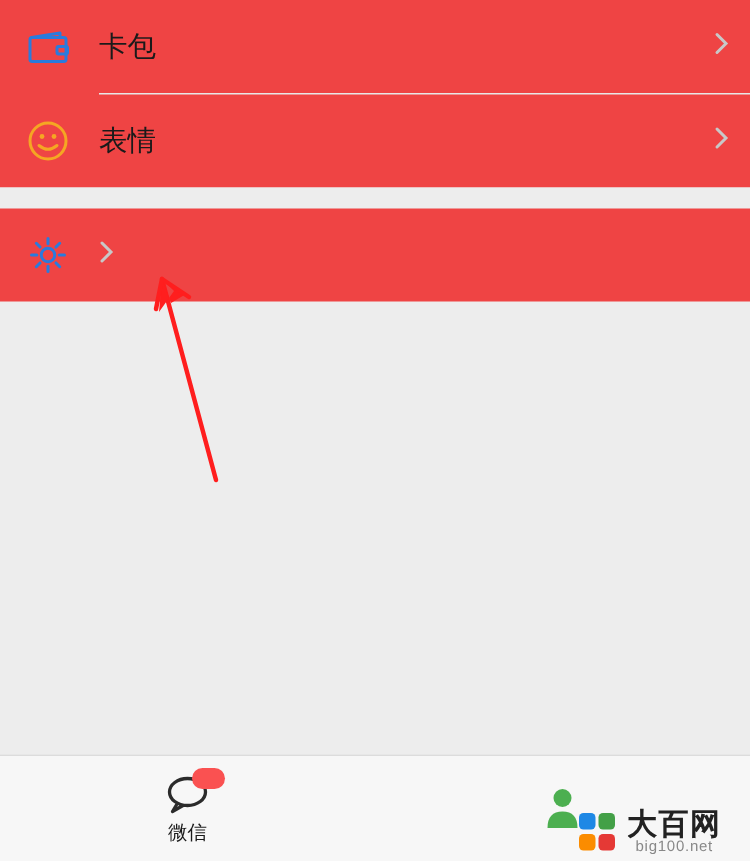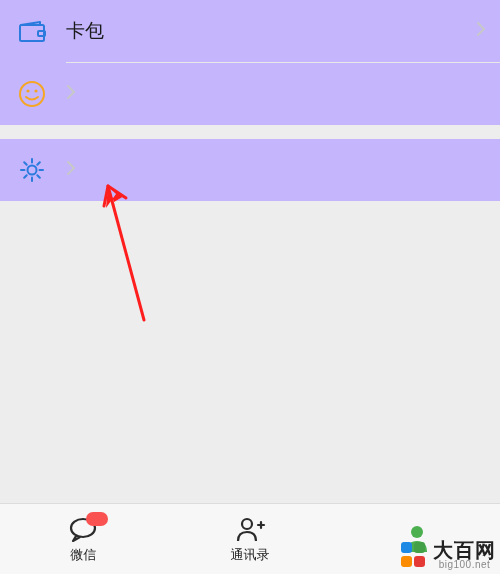--- a/index.html
+++ b/index.html
@@ -3,21 +3,21 @@
   <meta charset="utf-8">
   <style>
     * { margin: 0; padding: 0; box-sizing: border-box; }
     html, body { width: 500px; height: 574px; overflow: hidden; }
     body {
       font-family: -apple-system, "PingFang SC", "Helvetica Neue", sans-serif;
       background: #ededed;
       position: relative;
     }
     .list-section {
-      background: #c4b5fd;
+      background: #ef4444;
     }
     .list-item {
       display: flex;
       align-items: center;
       height: 62px;
       padding-left: 18px;
       padding-right: 14px;
       cursor: pointer;
     }
     .list-item .icon-holder {
@@ -77,21 +77,21 @@
       align-items: center;
       justify-content: center;
       margin-bottom: 2px;
     }
     .tab-item .tab-label {
       font-size: 13px;
       color: #1a1a1a;
     }
     .watermark {
       position: absolute;
-      right: 4px;
+      right: 19px;
       bottom: 4px;
       display: flex;
       align-items: center;
       gap: 6px;
       pointer-events: none;
       margin-left: 36px;
     }
     .watermark-logo {
       display: flex;
       flex-wrap: wrap;
@@ -152,20 +152,21 @@
   <div class="divider"></div>
   <div class="list-item">
     <span class="icon-holder">
       <svg width="28" height="28" viewBox="0 0 28 28">
         <circle cx="14" cy="14" r="12" fill="none" stroke="#f5a623" stroke-width="2"></circle>
         <circle cx="10" cy="11" r="1.6" fill="#f5a623"></circle>
         <circle cx="18" cy="11" r="1.6" fill="#f5a623"></circle>
         <path d="M8 17 Q14 22 20 17" fill="none" stroke="#f5a623" stroke-width="2" stroke-linecap="round"></path>
       </svg>
     </span>
+    <span class="label">表情</span>
     <span class="chevron">
       <svg width="10" height="16" viewBox="0 0 10 16">
           <path d="M2 2 L8 8 L2 14" stroke="#c8c8c8" stroke-width="2" fill="none" stroke-linecap="round"></path>
         </svg>
     </span>
   </div>
 </div>
 
 <div class="section-gap"></div>
 
@@ -205,31 +206,20 @@
     <span class="tab-icon" style="position:relative;">
       <svg width="34" height="30" viewBox="0 0 34 30">
         <path d="M5 14 a12 9 0 1 1 24 0 a12 9 0 1 1 -24 0 M10 22 L7 27 L14 23" fill="none" stroke="#2b2b2b" stroke-width="2.2" stroke-linejoin="round"></path>
       </svg>
       <span style="position:absolute; right:-8px; top:-2px; width:22px; height:14px; background:#fa5151; border-radius:7px;"></span>
     </span>
     <span class="tab-label">微信</span>
   </div>
   <div class="tab-item">
     <span class="tab-icon">
-      <svg width="32" height="30" viewBox="0 0 32 30">
-        <circle cx="13" cy="10" r="5" fill="none" stroke="#2b2b2b" stroke-width="2.2"></circle>
-        <path d="M4 27 q0 -9 9 -9 q9 0 9 9" fill="none" stroke="#2b2b2b" stroke-width="2.2"></path>
-        <line x1="24" y1="11" x2="30" y2="11" stroke="#2b2b2b" stroke-width="2.2" stroke-linecap="round"></line>
-        <line x1="27" y1="8" x2="27" y2="14" stroke="#2b2b2b" stroke-width="2.2" stroke-linecap="round"></line>
-      </svg>
-    </span>
-    <span class="tab-label">通讯录</span>
-  </div>
-  <div class="tab-item">
-    <span class="tab-icon">
       <svg width="26" height="30" viewBox="0 0 26 30">
         <circle cx="13" cy="9" r="6" fill="#4caf50"></circle>
         <path d="M3 29 q0 -11 10 -11 q10 0 10 11 Z" fill="#4caf50"></path>
       </svg>
     </span>
     <span class="tab-label"></span>
   </div>
 </div>
 
 <div class="watermark">

